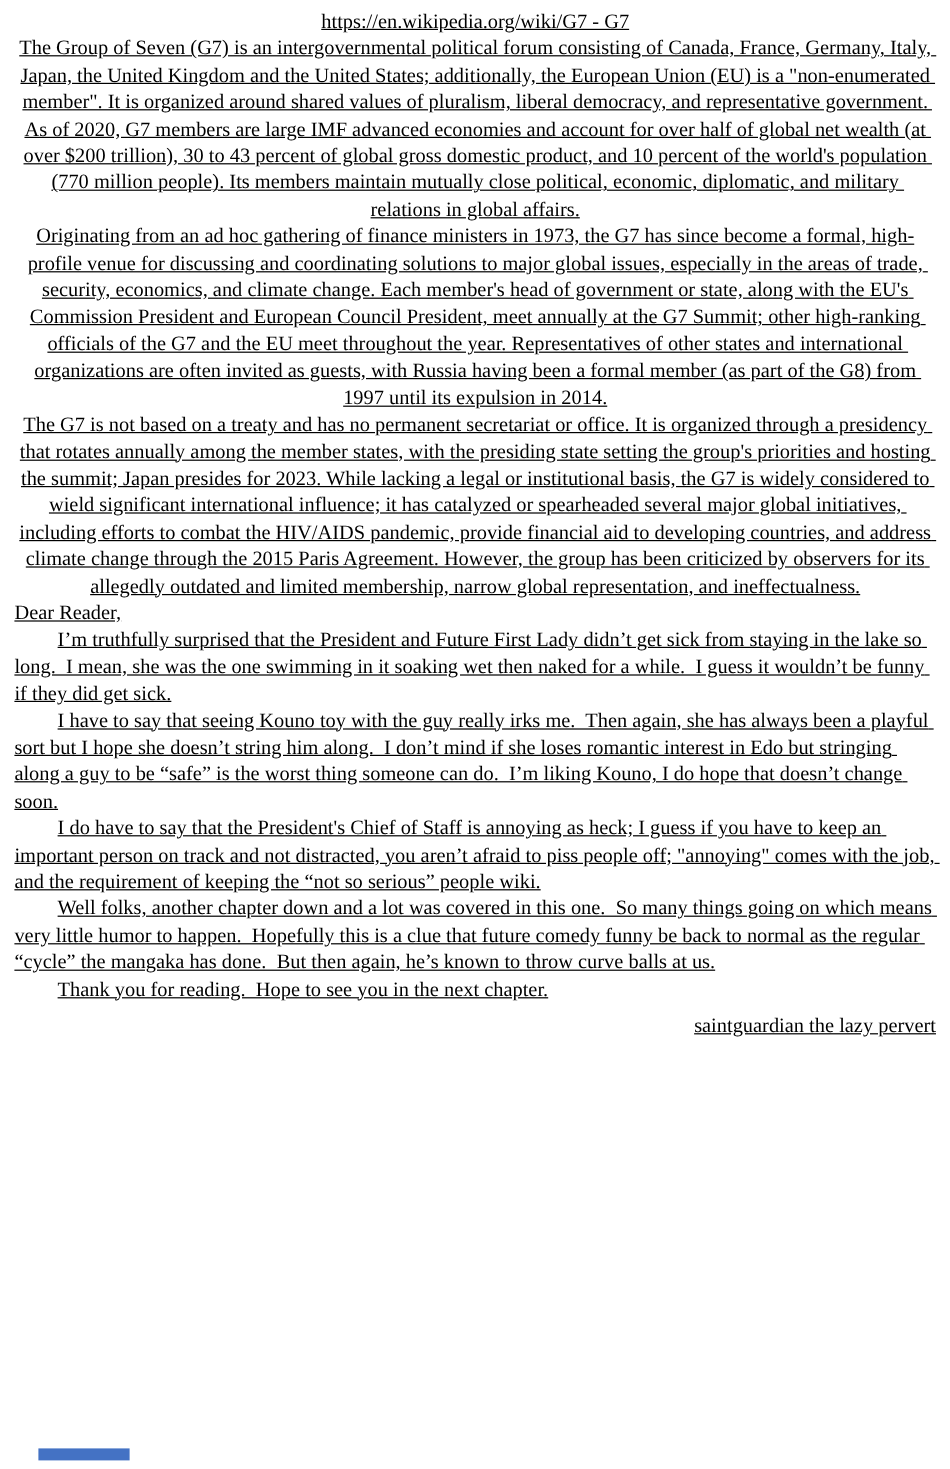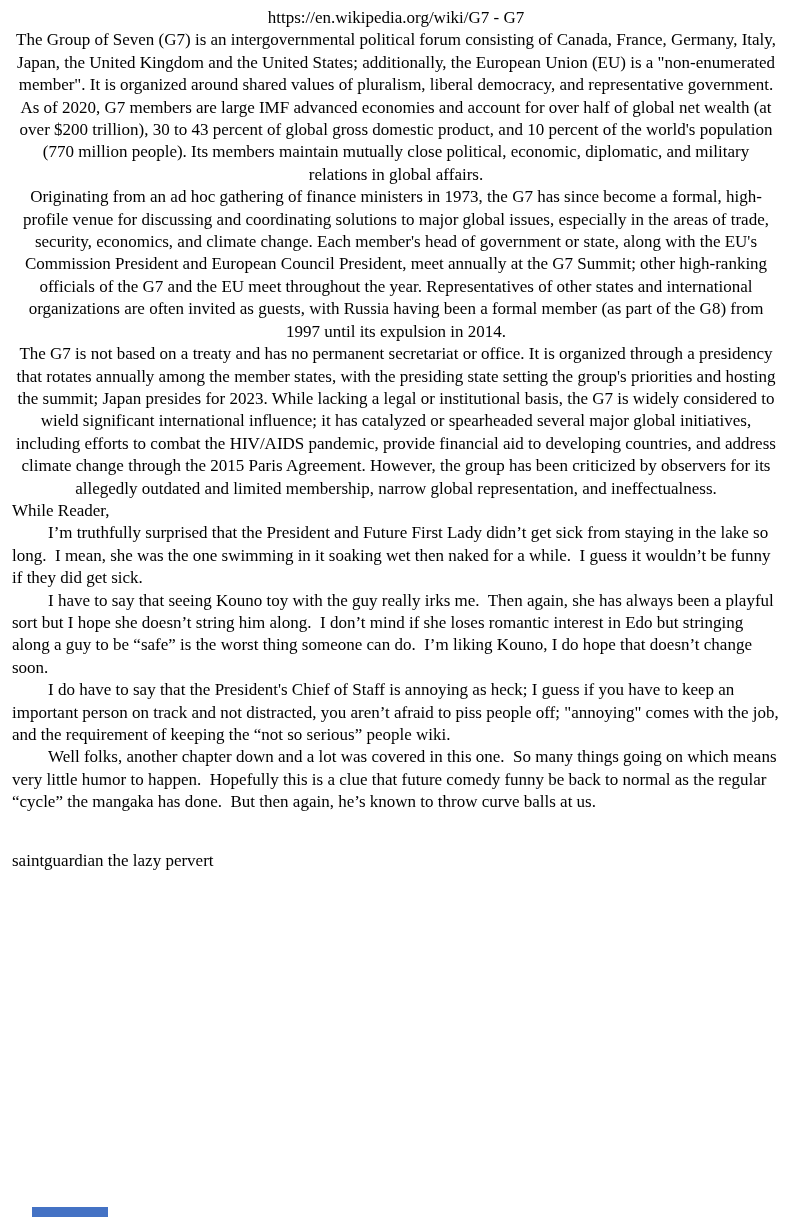--- a/index.html
+++ b/index.html
@@ -9,20 +9,21 @@
     background: #ffffff;
     color: #000000;
     font-family: "Liberation Serif", serif;
     font-size: 17px;
     line-height: 22.4px;
     position: relative;
     overflow: hidden;
   }
   .content {
     padding: 7px 12px 0 12px;
+    text-decoration: underline;
   }
   .wiki-section {
     text-align: center;
   }
   .wiki-section p {
     margin: 0;
     white-space: pre-wrap;
   }
   .source-line {
     text-align: center;
@@ -35,21 +36,21 @@
   .letter-section p {
     margin: 0;
     white-space: pre-wrap;
   }
   .salutation { margin-top: 22.4px; }
   .letter-par {
     margin-top: 22.4px;
     text-indent: 36px;
   }
   .closing { margin-top: 22.4px; }
-  .signature-block { margin-top: 36px; }
+  .signature-block { margin-top: 8px; text-align: right; }
   .signature-block p { margin: 0; white-space: pre-wrap; }
   .accent-bar {
     position: absolute;
     left: 32px;
     bottom: 7px;
     width: 76px;
     height: 10px;
     background: #4472c4;
   }
 </style>
@@ -64,31 +65,32 @@
 
         <p>The Group of Seven (G7) is an intergovernmental political forum consisting of Canada, France, Germany, Italy, Japan, the United Kingdom and the United States; additionally, the European Union (EU) is a "non-enumerated member". It is organized around shared values of pluralism, liberal democracy, and representative government. As of 2020, G7 members are large IMF advanced economies and account for over half of global net wealth (at over $200 trillion), 30 to 43 percent of global gross domestic product, and 10 percent of the world's population (770 million people). Its members maintain mutually close political, economic, diplomatic, and military relations in global affairs.</p>
 
         <p>Originating from an ad hoc gathering of finance ministers in 1973, the G7 has since become a formal, high-profile venue for discussing and coordinating solutions to major global issues, especially in the areas of trade, security, economics, and climate change. Each member's head of government or state, along with the EU's Commission President and European Council President, meet annually at the G7 Summit; other high-ranking officials of the G7 and the EU meet throughout the year. Representatives of other states and international organizations are often invited as guests, with Russia having been a formal member (as part of the G8) from 1997 until its expulsion in 2014.</p>
 
         <p>The G7 is not based on a treaty and has no permanent secretariat or office. It is organized through a presidency that rotates annually among the member states, with the presiding state setting the group's priorities and hosting the summit; Japan presides for 2023. While lacking a legal or institutional basis, the G7 is widely considered to wield significant international influence; it has catalyzed or spearheaded several major global initiatives, including efforts to combat the HIV/AIDS pandemic, provide financial aid to developing countries, and address climate change through the 2015 Paris Agreement. However, the group has been criticized by observers for its allegedly outdated and limited membership, narrow global representation, and ineffectualness.</p>
       </div>
   </div>
 
   <div class="letter-section">
-    <p class="salutation">While Reader,</p>
+    <p class="salutation">Dear Reader,</p>
     <div>
 
         <p class="letter-par">I’m truthfully surprised that the President and Future First Lady didn’t get sick from staying in the lake so long.  I mean, she was the one swimming in it soaking wet then naked for a while.  I guess it wouldn’t be funny if they did get sick.</p>
 
         <p class="letter-par">I have to say that seeing Kouno toy with the guy really irks me.  Then again, she has always been a playful sort but I hope she doesn’t string him along.  I don’t mind if she loses romantic interest in Edo but stringing along a guy to be “safe” is the worst thing someone can do.  I’m liking Kouno, I do hope that doesn’t change soon.</p>
 
         <p class="letter-par">I do have to say that the President's Chief of Staff is annoying as heck; I guess if you have to keep an important person on track and not distracted, you aren’t afraid to piss people off; "annoying" comes with the job, and the requirement of keeping the “not so serious” people wiki.</p>
 
         <p class="letter-par">Well folks, another chapter down and a lot was covered in this one.  So many things going on which means very little humor to happen.  Hopefully this is a clue that future comedy funny be back to normal as the regular “cycle” the mangaka has done.  But then again, he’s known to throw curve balls at us.</p>
 
+        <p class="letter-par">Thank you for reading.  Hope to see you in the next chapter.</p>
       </div>
     <div class="signature-block">
       <p>saintguardian the lazy pervert</p>
     </div>
   </div>
 
 </div>
 
 <div class="accent-bar" style="background: rgb(68, 114, 196);"></div>
 

